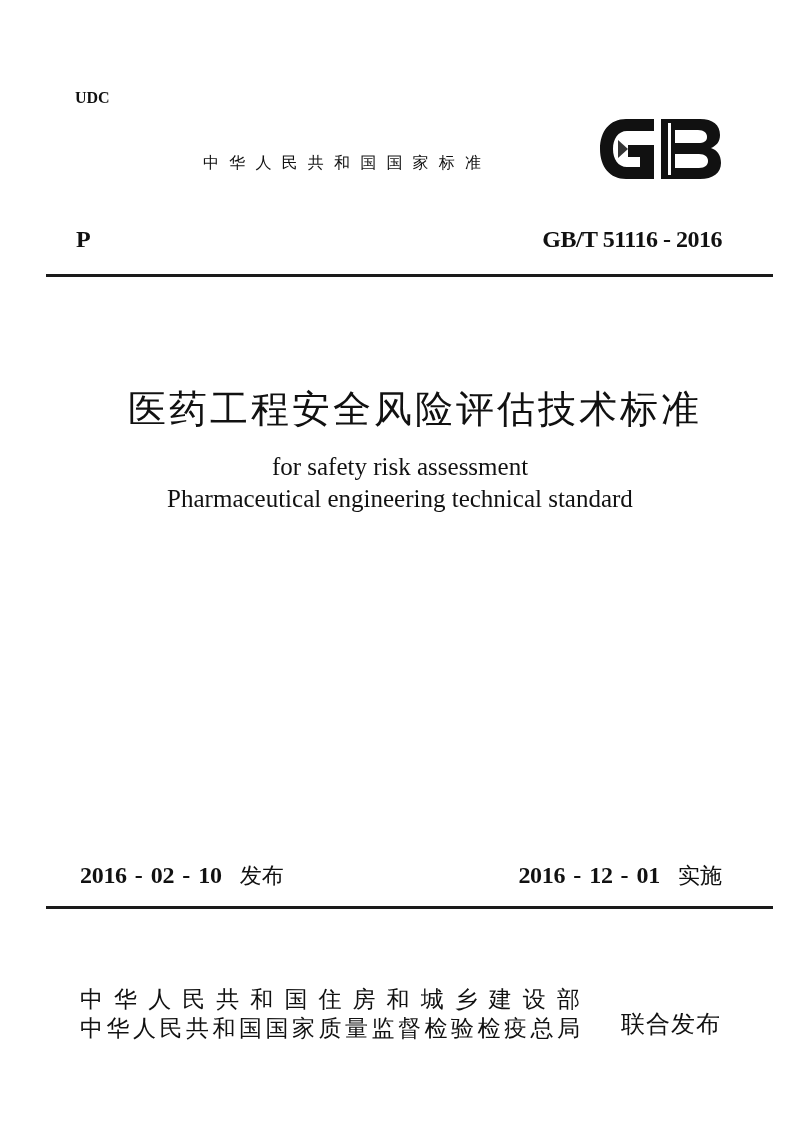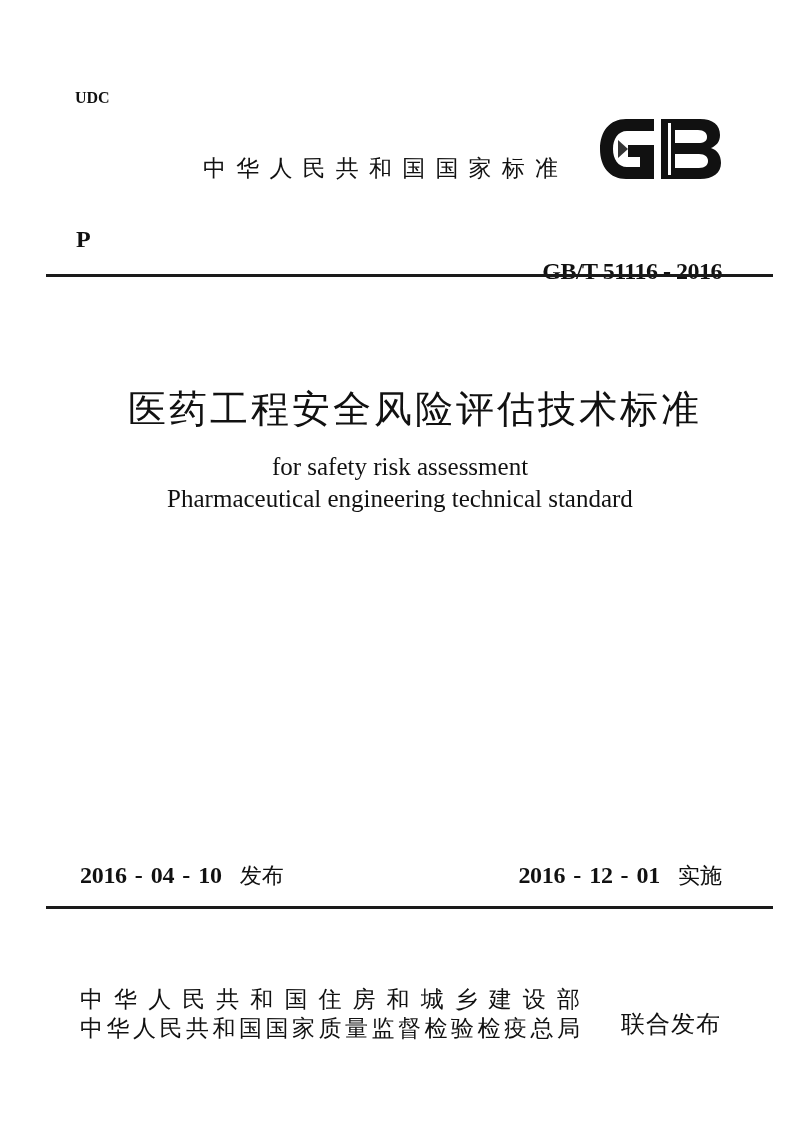--- a/index.html
+++ b/index.html
@@ -20,42 +20,41 @@
     .udc {
       left: 75px; top: 89px;
       font-family: "Liberation Serif", serif;
       font-weight: bold;
       font-size: 16px;
       letter-spacing: 0px;
     }
     .national-label {
       left: 203px; top: 153px;
       font-family: Liberation Sans, sans-serif;
-      font-size: 23px;
+      font-size: 16px;
       letter-spacing: 10.2px;
       white-space: nowrap;
     }
     .gb-logo {
       left: 596px; top: 113px;
       width: 128px; height: 72px;
     }
     .class-p {
       left: 76px; top: 226px;
       font-family: "Liberation Serif", serif;
       font-weight: bold;
       font-size: 24px;
     }
     .std-number {
       right: 78px; top: 226px;
       font-family: "Liberation Serif", serif;
       font-weight: bold;
       font-size: 24px;
       white-space: nowrap;
       letter-spacing: -0.5px;
-      margin-top: 32px;
     }
     .rule {
       left: 46px; width: 727px; height: 3px;
       background: #1a1a1a;
     }
     .rule.top { top: 274px; }
     .rule.bottom { top: 906px; }
 
     .title-cn {
       left: 0; width: 800px; top: 384px;
@@ -152,21 +151,21 @@
 <div class="abs rule top"></div>
 
 <div class="abs title-cn">医药工程安全风险评估技术标准</div>
 
 <div class="abs title-en">
   <div>for safety risk assessment</div>
   <div>Pharmaceutical engineering technical standard</div>
 </div>
 
 <div class="abs date issue">
-  <span class="num">2016</span><span class="sep">-</span><span class="num">04</span><span class="sep">-</span><span class="num">10</span><span class="verb">发布</span>
+  <span class="num">2016</span><span class="sep">-</span><span class="num">02</span><span class="sep">-</span><span class="num">10</span><span class="verb">发布</span>
 </div>
 
 <div class="abs date impl">
   <span class="num">2016</span><span class="sep">-</span><span class="num">12</span><span class="sep">-</span><span class="num">01</span><span class="verb">实施</span>
 </div>
 
 <div class="abs rule bottom"></div>
 
 <div class="abs issuers">
   <div class="issuer-line">

